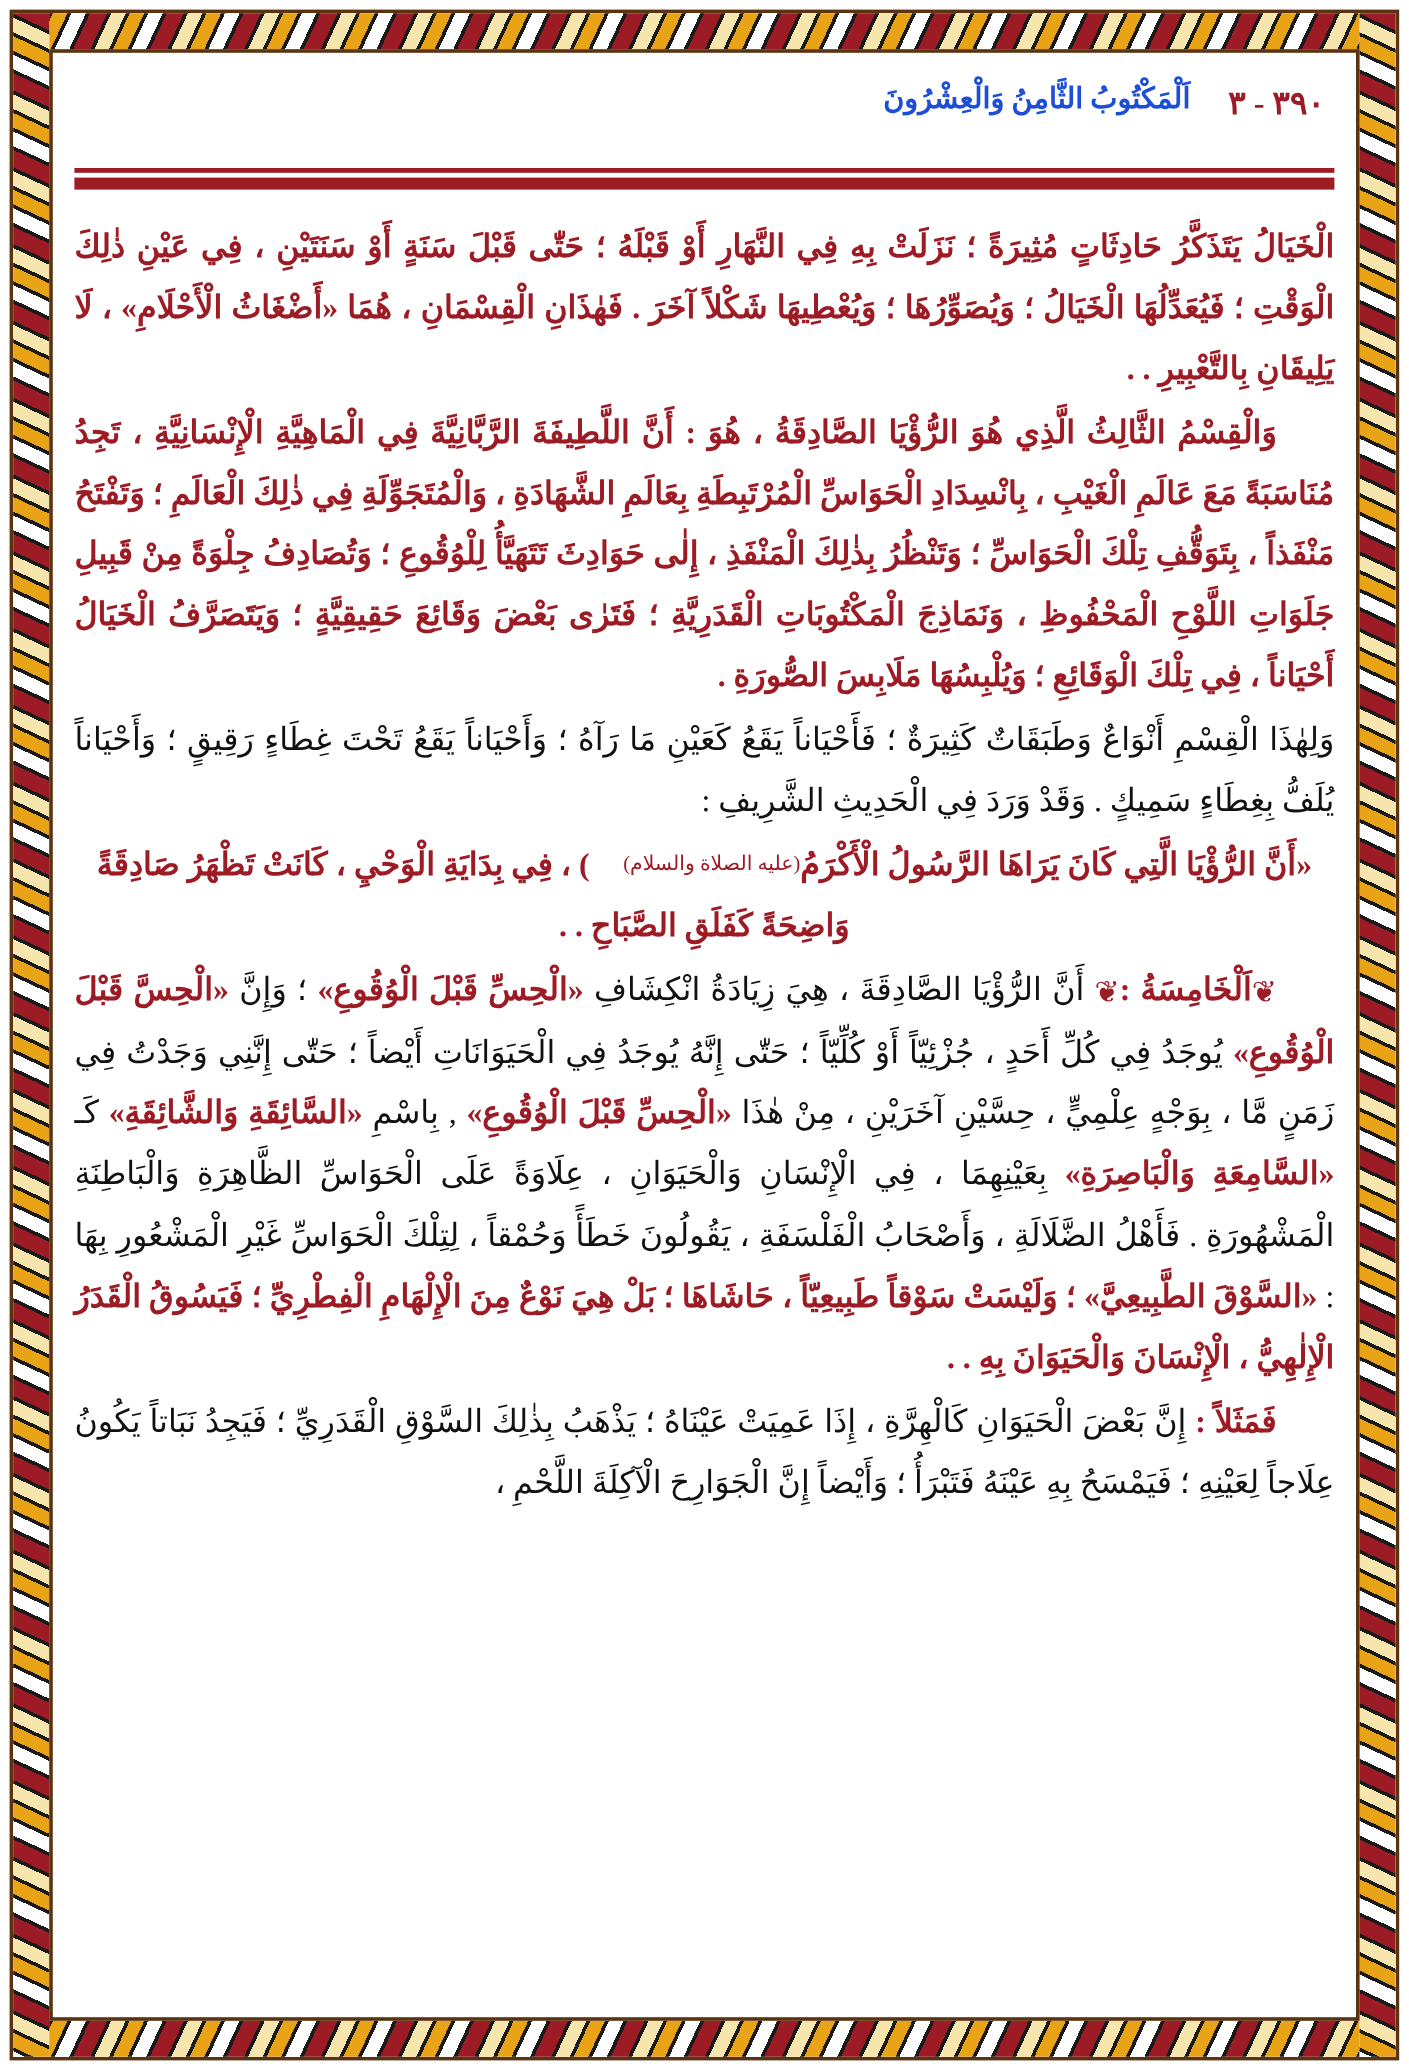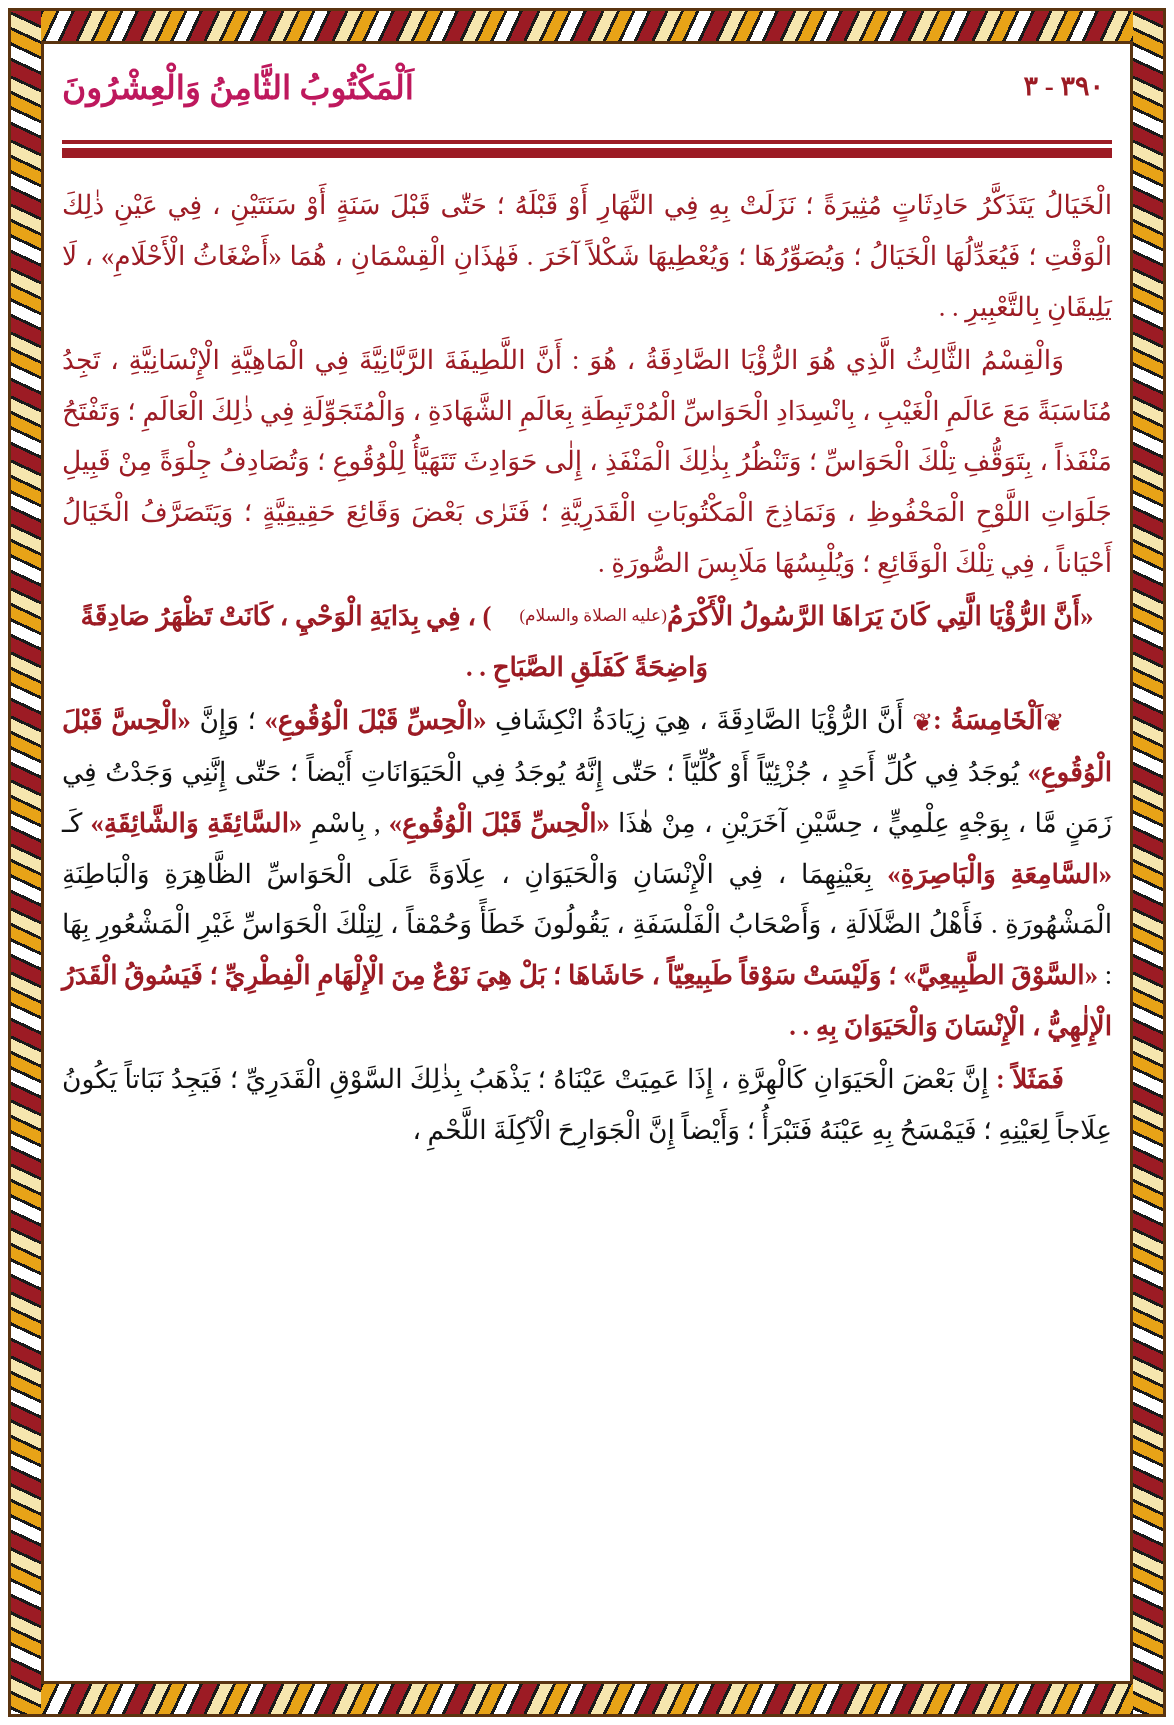--- a/index.html
+++ b/index.html
@@ -99,23 +99,23 @@
     font-size: 27px;
     font-weight: bold;
     letter-spacing: 2px;
     white-space: nowrap;
   }
   .chapter-title {
     position: absolute;
     right: 0;
     left: 0;
     top: 10px;
-    text-align: left;
-    color: #be185d;
-    font-size: 33px;
+    text-align: right;
+    color: #1d4ed8;
+    font-size: 24px;
     font-weight: bold;
     padding-right: 120px;
   }
   .rule-thin {
     height: 4px;
     background: #9c1b24;
     margin: 4px 0 0 0;
   }
   .rule-thick {
     height: 10px;
@@ -133,21 +133,21 @@
     text-justify: inter-word;
   }
   .para {
     margin: 0 0 2px 0;
     text-align: justify;
   }
   .para.indent { text-indent: 48px; }
   .red   { color: #9c1b24; }
   .black { color: #111111; }
   .bold  { font-weight: bold; }
-  .para.all-red { color: #9c1b24; font-weight: normal; }
+  .para.all-red { color: #9c1b24; font-weight: bold; }
   .para.center { text-align: center; }
 
   .honorific {
     font-size: 17px;
     color: #9c1b24;
     vertical-align: 4px;
     letter-spacing: -1px;
     white-space: nowrap;
     margin-left: 28px;
   }
@@ -177,20 +177,21 @@
     </div>
     <div class="rule-thin"></div>
     <div class="rule-thick"></div>
 
     <div class="body-text">
 
       <p class="para all-red">الْخَيَالُ يَتَذَكَّرُ حَادِثَاتٍ مُثِيرَةً ؛ نَزَلَتْ بِهِ فِي النَّهَارِ أَوْ قَبْلَهُ ؛ حَتّٰى قَبْلَ سَنَةٍ أَوْ سَنَتَيْنِ ، فِي عَيْنِ ذٰلِكَ الْوَقْتِ ؛ فَيُعَدِّلُهَا الْخَيَالُ ؛ وَيُصَوِّرُهَا ؛ وَيُعْطِيهَا شَكْلاً آخَرَ . فَهٰذَانِ الْقِسْمَانِ ، هُمَا «أَضْغَاثُ الْأَحْلَامِ» ، لَا يَلِيقَانِ بِالتَّعْبِيرِ . .</p>
 
       <p class="para all-red indent">وَالْقِسْمُ الثَّالِثُ الَّذِي هُوَ الرُّؤْيَا الصَّادِقَةُ ، هُوَ : أَنَّ اللَّطِيفَةَ الرَّبَّانِيَّةَ فِي الْمَاهِيَّةِ الْإِنْسَانِيَّةِ ، تَجِدُ مُنَاسَبَةً مَعَ عَالَمِ الْغَيْبِ ، بِانْسِدَادِ الْحَوَاسِّ الْمُرْتَبِطَةِ بِعَالَمِ الشَّهَادَةِ ، وَالْمُتَجَوِّلَةِ فِي ذٰلِكَ الْعَالَمِ ؛ وَتَفْتَحُ مَنْفَذاً ، بِتَوَقُّفِ تِلْكَ الْحَوَاسِّ ؛ وَتَنْظُرُ بِذٰلِكَ الْمَنْفَذِ ، إِلٰى حَوَادِثَ تَتَهَيَّأُ لِلْوُقُوعِ ؛ وَتُصَادِفُ جِلْوَةً مِنْ قَبِيلِ جَلَوَاتِ اللَّوْحِ الْمَحْفُوظِ ، وَنَمَاذِجَ الْمَكْتُوبَاتِ الْقَدَرِيَّةِ ؛ فَتَرٰى بَعْضَ وَقَائِعَ حَقِيقِيَّةٍ ؛ وَيَتَصَرَّفُ الْخَيَالُ أَحْيَاناً ، فِي تِلْكَ الْوَقَائِعِ ؛ وَيُلْبِسُهَا مَلَابِسَ الصُّورَةِ .</p>
 
+      <p class="para"><span class="black">وَلِهٰذَا الْقِسْمِ أَنْوَاعٌ وَطَبَقَاتٌ كَثِيرَةٌ ؛ فَأَحْيَاناً يَقَعُ كَعَيْنِ مَا رَآهُ ؛ وَأَحْيَاناً يَقَعُ تَحْتَ غِطَاءٍ رَقِيقٍ ؛ وَأَحْيَاناً يُلَفُّ بِغِطَاءٍ سَمِيكٍ . وَقَدْ وَرَدَ فِي الْحَدِيثِ الشَّرِيفِ :</span></p>
 
       <p class="para center"><span class="red bold">«أَنَّ الرُّؤْيَا الَّتِي كَانَ يَرَاهَا الرَّسُولُ الْأَكْرَمُ</span><span class="honorific">(عليه الصلاة والسلام)</span><span class="red bold">) ، فِي بِدَايَةِ الْوَحْيِ ، كَانَتْ تَظْهَرُ صَادِقَةً وَاضِحَةً كَفَلَقِ الصَّبَاحِ . .</span></p>
 
       <p class="para indent"><span class="fleuron">❦</span><span class="red bold">اَلْخَامِسَةُ :</span><span class="fleuron">❦</span> <span class="black">أَنَّ الرُّؤْيَا الصَّادِقَةَ ، هِيَ زِيَادَةُ انْكِشَافِ</span> <span class="red bold">«الْحِسِّ قَبْلَ الْوُقُوعِ»</span> <span class="black">؛ وَإِنَّ</span> <span class="red bold">«الْحِسَّ قَبْلَ الْوُقُوعِ»</span> <span class="black">يُوجَدُ فِي كُلِّ أَحَدٍ ، جُزْئِيّاً أَوْ كُلِّيّاً ؛ حَتّٰى إِنَّهُ يُوجَدُ فِي الْحَيَوَانَاتِ أَيْضاً ؛ حَتّٰى إِنَّنِي وَجَدْتُ فِي زَمَنٍ مَّا ، بِوَجْهٍ عِلْمِيٍّ ، حِسَّيْنِ آخَرَيْنِ ، مِنْ هٰذَا</span> <span class="red bold">«الْحِسِّ قَبْلَ الْوُقُوعِ»</span> <span class="black">, بِاسْمِ</span> <span class="red bold">«السَّائِقَةِ وَالشَّائِقَةِ»</span> <span class="black">كَـ</span> <span class="red bold">«السَّامِعَةِ وَالْبَاصِرَةِ»</span> <span class="black">بِعَيْنِهِمَا ، فِي الْإِنْسَانِ وَالْحَيَوَانِ ، عِلَاوَةً عَلَى الْحَوَاسِّ الظَّاهِرَةِ وَالْبَاطِنَةِ الْمَشْهُورَةِ . فَأَهْلُ الضَّلَالَةِ ، وَأَصْحَابُ الْفَلْسَفَةِ ، يَقُولُونَ خَطَأً وَحُمْقاً ، لِتِلْكَ الْحَوَاسِّ غَيْرِ الْمَشْعُورِ بِهَا :</span> <span class="red bold">«السَّوْقَ الطَّبِيعِيَّ» ؛ وَلَيْسَتْ سَوْقاً طَبِيعِيّاً ، حَاشَاهَا ؛ بَلْ هِيَ نَوْعٌ مِنَ الْإِلْهَامِ الْفِطْرِيِّ ؛ فَيَسُوقُ الْقَدَرُ الْإِلٰهِيُّ ، الْإِنْسَانَ وَالْحَيَوَانَ بِهِ . .</span></p>
 
       <p class="para indent"><span class="red bold">فَمَثَلاً :</span> <span class="black">إِنَّ بَعْضَ الْحَيَوَانِ كَالْهِرَّةِ ، إِذَا عَمِيَتْ عَيْنَاهُ ؛ يَذْهَبُ بِذٰلِكَ السَّوْقِ الْقَدَرِيِّ ؛ فَيَجِدُ نَبَاتاً يَكُونُ عِلَاجاً لِعَيْنِهِ ؛ فَيَمْسَحُ بِهِ عَيْنَهُ فَتَبْرَأُ ؛ وَأَيْضاً إِنَّ الْجَوَارِحَ الْآكِلَةَ اللَّحْمِ ،</span></p>
 
     </div>
   </div>
 </div>

